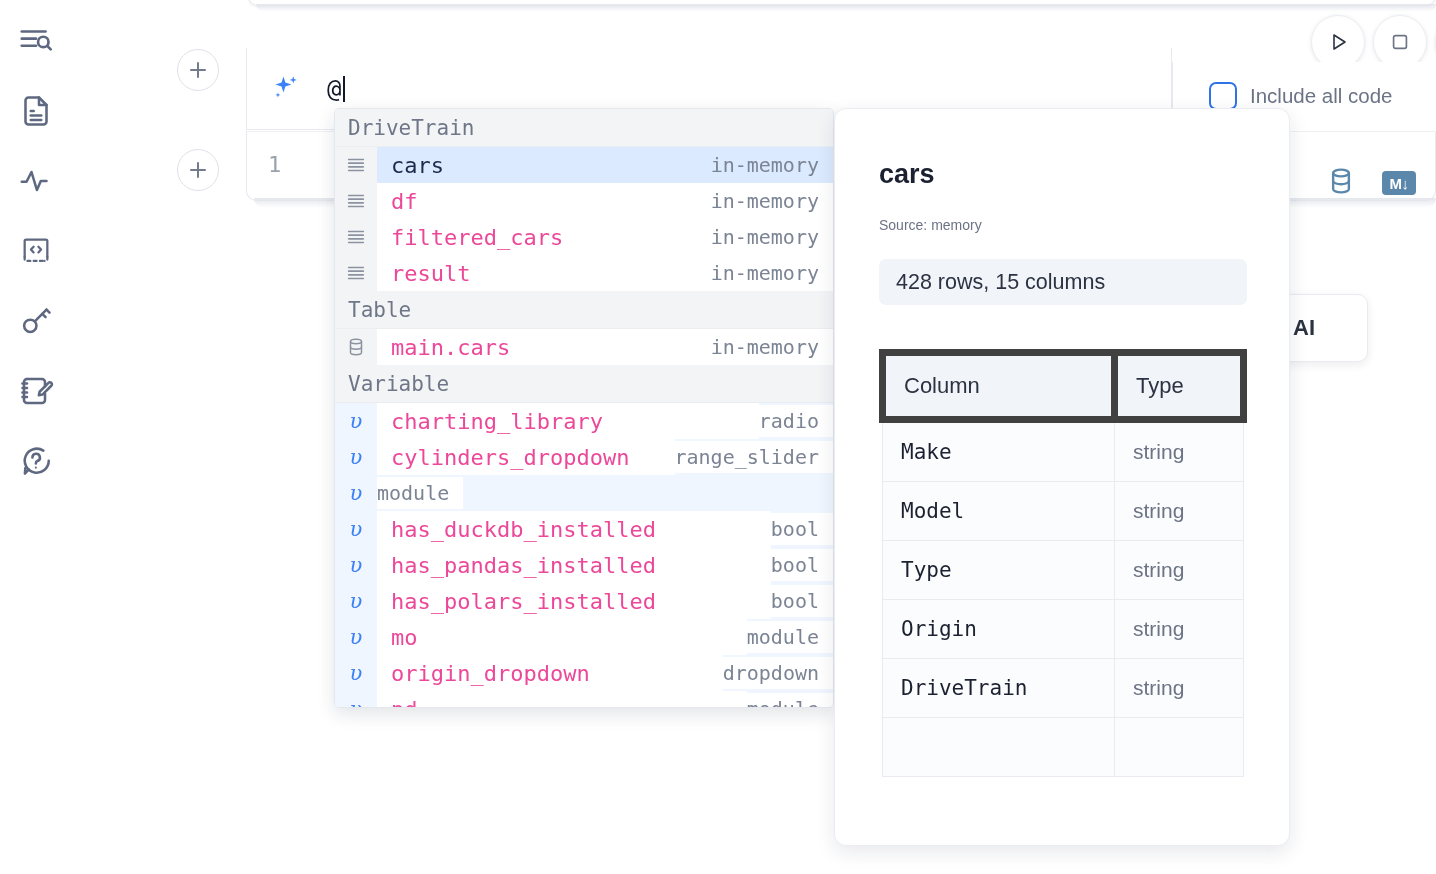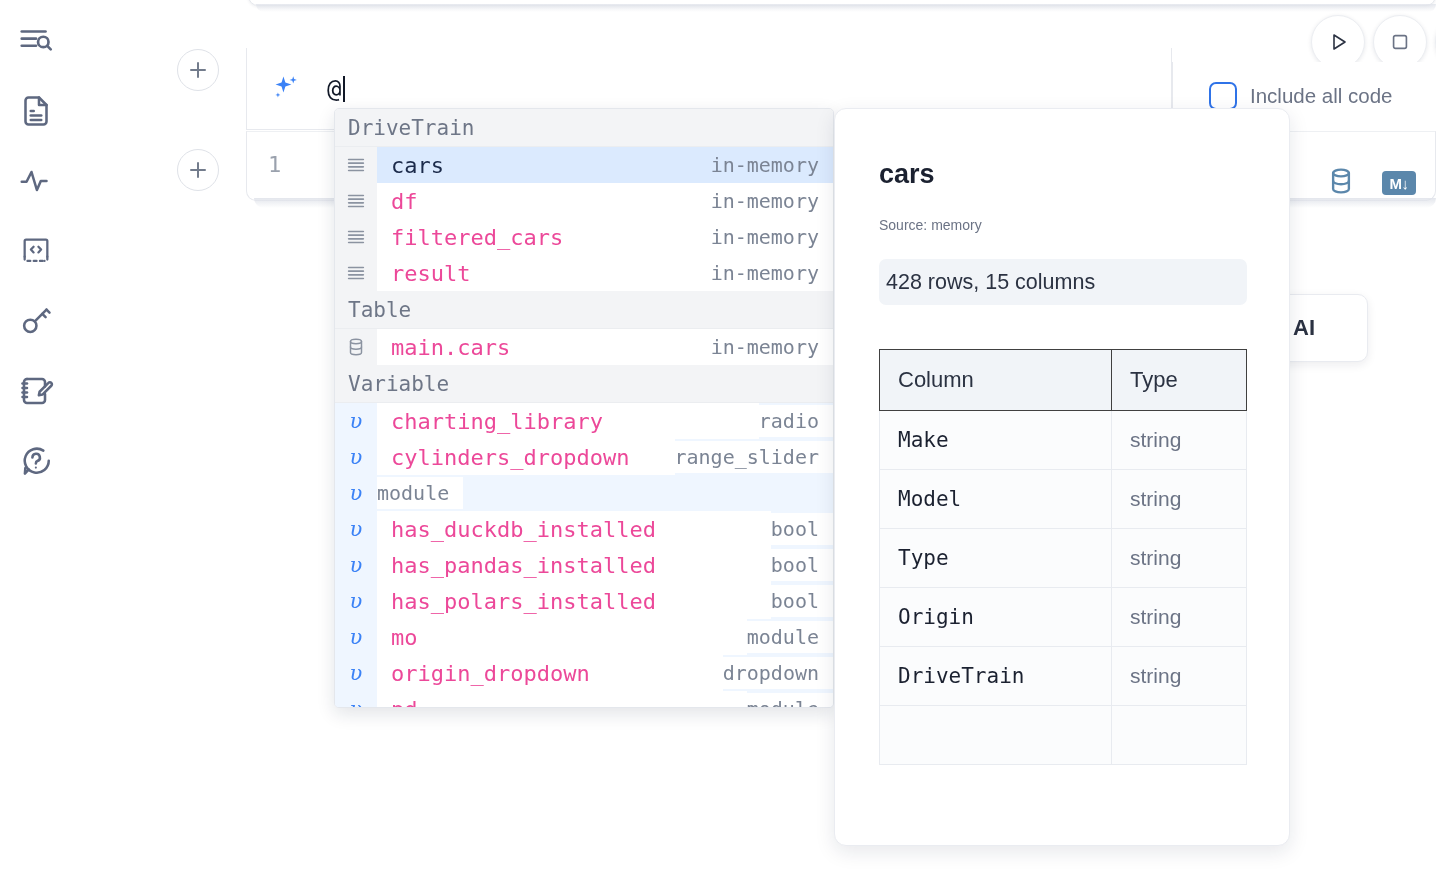--- a/index.html
+++ b/index.html
@@ -195,29 +195,29 @@
     position: absolute; left: 44px; top: 50px;
     font-size: 27px; font-weight: bold; color: #1b2130;
   }
   .detail-source {
     position: absolute; left: 44px; top: 96px;
     font-size: 14px; color: #6b7385; margin-top: 12px;
   }
   .detail-pill {
     position: absolute; left: 44px; top: 150px; width: 368px; height: 46px;
     background: #f1f4f8; border-radius: 7px;
-    display: flex; align-items: center; padding-left: 7px;
+    display: flex; align-items: center; padding-left: 17px;
     font-size: 21.5px; color: #2b3242;
   }
   .detail-table {
     position: absolute; left: 44px; top: 240px; width: 368px;
     border-collapse: collapse; table-layout: fixed;
   }
   .detail-table th {
-    background: #f1f4f8; border: 1px solid #404040;
+    background: #f1f4f8; border: 7px solid #404040;
     text-align: left; padding: 17px 0 17px 18px;
     font-size: 22px; font-weight: normal; color: #2b3242;
   }
   .detail-table td {
     border: 1px solid #e8ebf0; padding: 17px 0 17px 18px;
     background: #fbfcfd; font-size: 21px;
   }
   .detail-table td.col-name {
     font-family: "DejaVu Sans Mono", "Liberation Mono", monospace;
     color: #1b2130; font-size: 21px;

